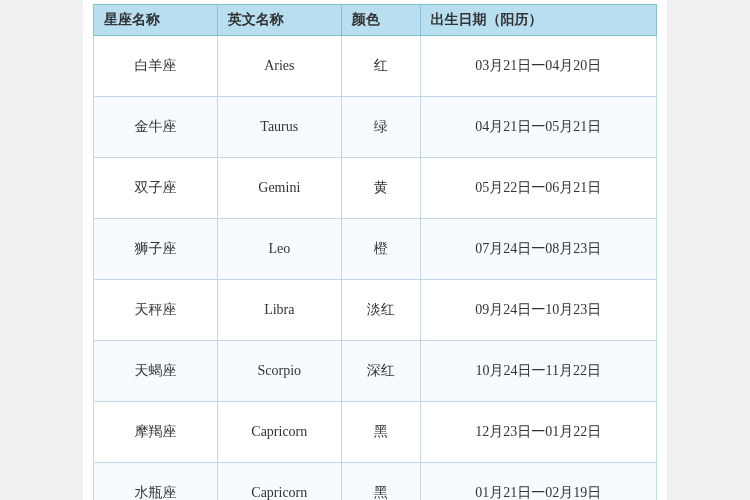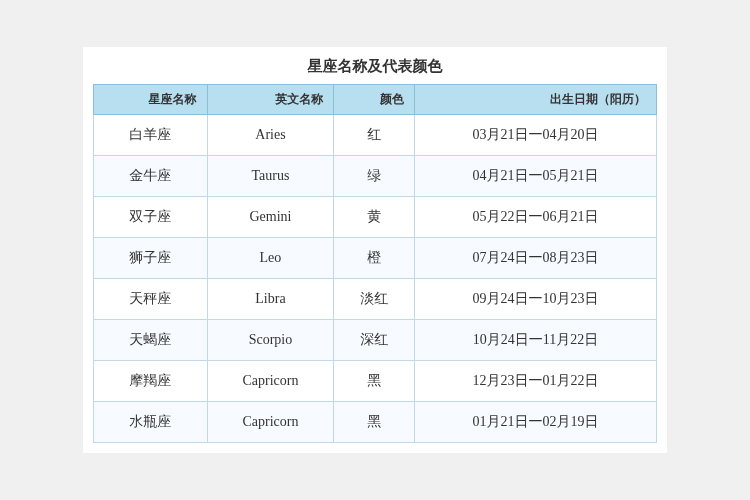--- a/index.html
+++ b/index.html
@@ -38,38 +38,38 @@
       border-collapse: collapse;
     }
 
     thead tr {
       background-color: #b8dff0;
     }
 
     thead th {
       border: 1px solid #89c0d8;
       padding: 6px 10px;
-      text-align: right;
+      text-align: left;
       font-weight: bold;
       color: #333;
-      font-size: 12px;
+      font-size: 14px;
       margin-top: 40px;
     }
 
     tbody tr {
       background-color: #ffffff;
     }
 
     tbody tr:nth-child(even) {
       background-color: #f7fbff;
     }
 
     tbody td {
       border: 1px solid #c0d8e8;
-      padding: 11px 10px;
+      padding: 21px 10px;
       text-align: center;
       color: #333;
       font-size: 14px;
     }
 
     tbody tr.highlighted {
       background-color: #d8eef8;
     }
   </style>
 </head>

